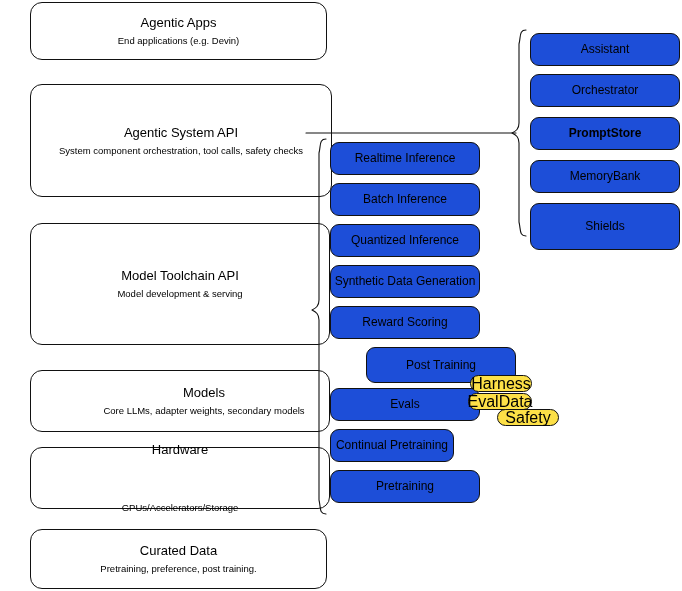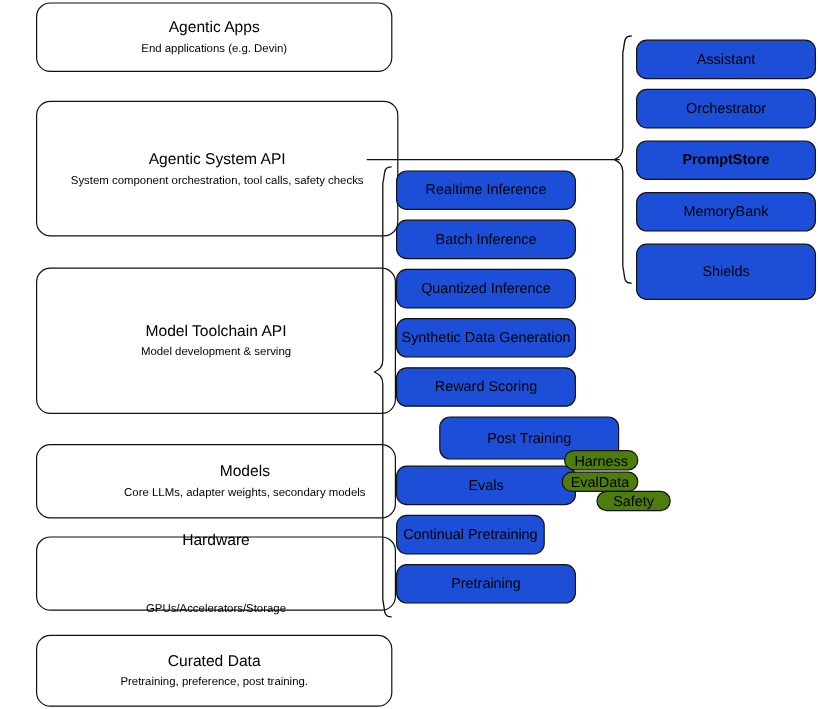--- a/index.html
+++ b/index.html
@@ -64,25 +64,25 @@
     color: #000000;
     white-space: nowrap;
   }
 
   
   .badge {
     position: absolute;
     box-sizing: border-box;
     border: 1px solid #111111;
     border-radius: 999px;
-    background: #4d7c0f;
+    background: #fde047;
     display: flex;
     align-items: center;
     justify-content: center;
-    font-size: 12px;
+    font-size: 16px;
     line-height: 14px;
     color: #000000;
     white-space: nowrap;
   }
 
   
   #wires {
     position: absolute;
     left: 0;
     top: 0;

